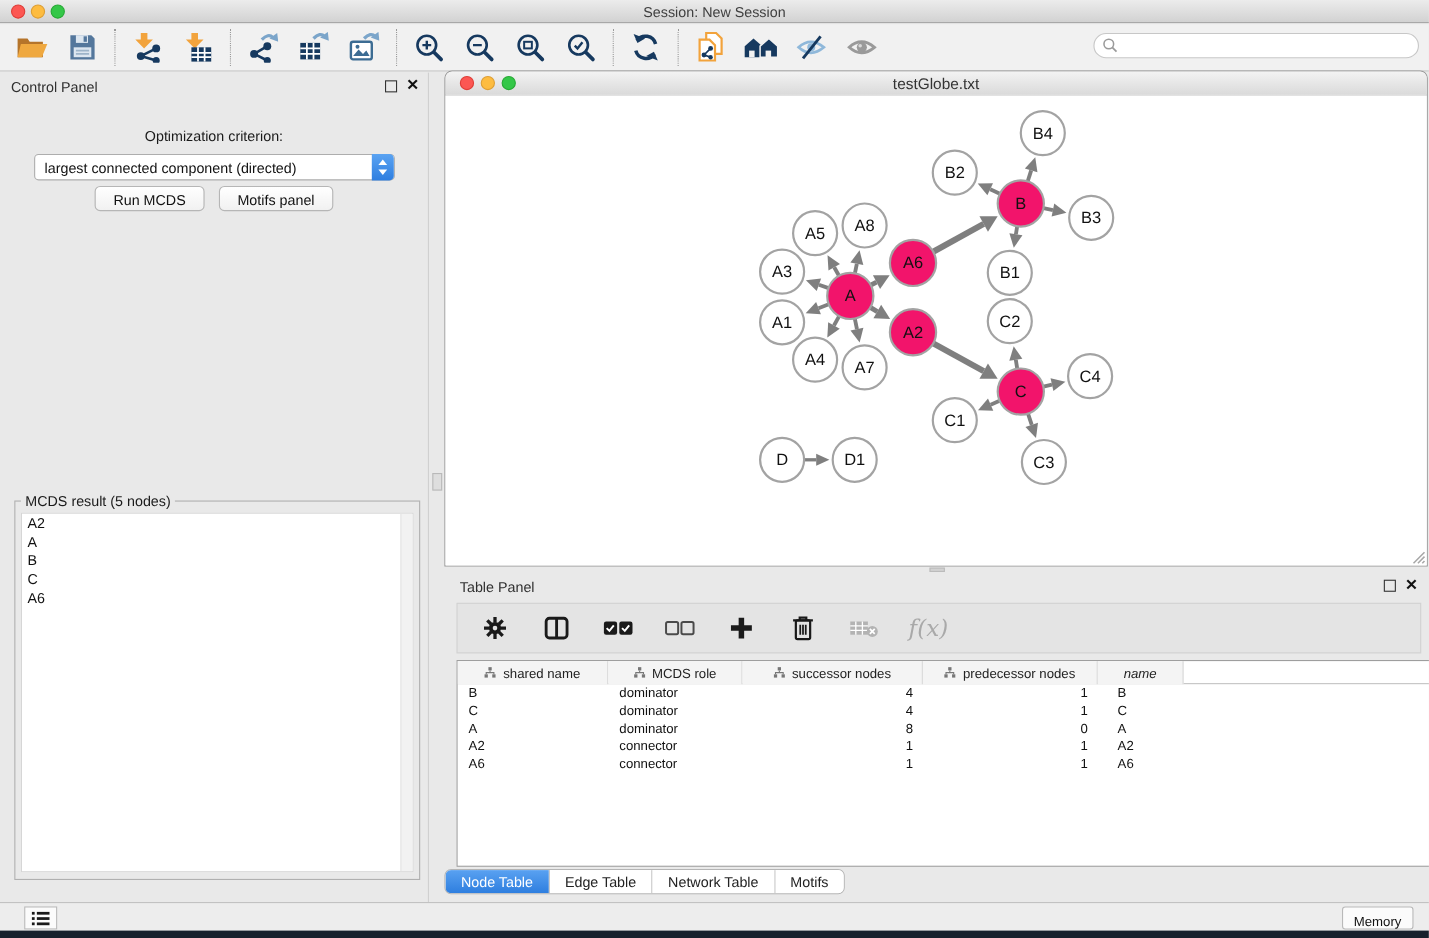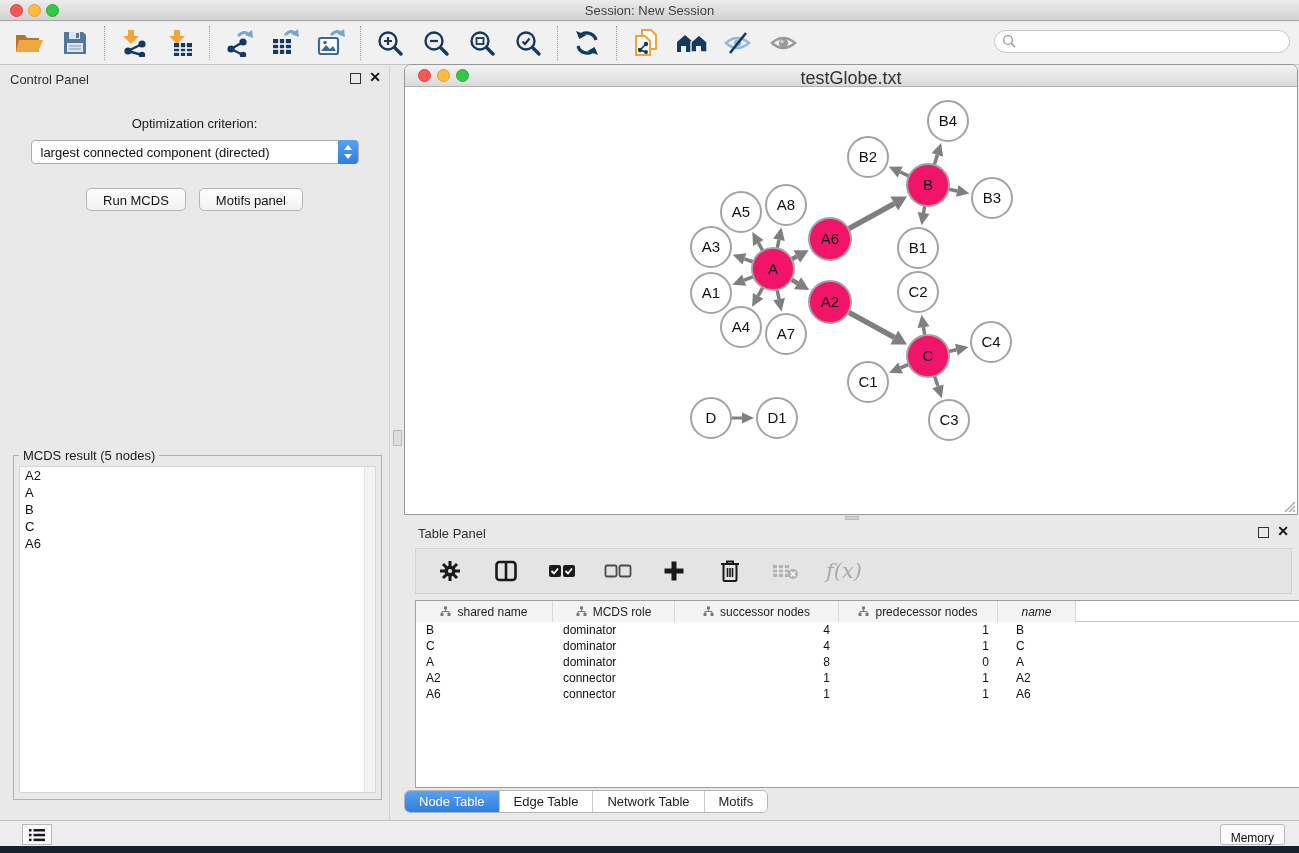--- a/index.html
+++ b/index.html
@@ -39,40 +39,40 @@
   .cp-opt-label { text-align:center; margin-top:24px; font-size:13px; color:#1a1a1a; }
   .cp-select { position:relative; margin:9px auto 0 auto; width:328px; height:24px; background:#fff;
     border:1px solid #adadad; border-radius:4px; font-size:13px; color:#111; }
   .cp-select .val { position:absolute; left:9px; top:4px; }
   .cp-stepper { position:absolute; right:0; top:-1px; width:20px; height:24px; border-radius:0 4px 4px 0;
     background:linear-gradient(#5aa3f2,#2e7ee0); }
   .cp-stepper:before { content:""; position:absolute; left:6px; top:5px;
     border-left:4px solid transparent; border-right:4px solid transparent; border-bottom:5px solid #fff; }
   .cp-stepper:after { content:""; position:absolute; left:6px; bottom:5px;
     border-left:4px solid transparent; border-right:4px solid transparent; border-top:5px solid #fff; }
-  .cp-buttons { display:flex; justify-content:center; gap:13px; margin-top:24px; }
+  .cp-buttons { display:flex; justify-content:center; gap:13px; margin-top:5px; }
   .btn { height:23px; padding:2px 16px 0 16px; background:linear-gradient(#ffffff,#f1f1f1);
     border:1px solid #b6b6b6; border-radius:5px; font-size:13px; color:#111; }
   .result-box { position:absolute; left:13px; top:389px; width:369px; bottom:20px;
     border:1px solid #b0b0b0; }
   .result-legend { position:absolute; top:-8px; left:5px; background:#e9e9e9; padding:0 4px; font-size:13px; color:#1a1a1a; }
   .result-list { position:absolute; left:5px; right:5px; top:10px; bottom:6px; background:#fff; border:1px solid #d6d6d6; overflow:hidden; }
   .result-scroll { position:absolute; right:0; top:0; bottom:0; width:11px; background:#f2f2f2; border-left:1px solid #e3e3e3; }
   .result-item { font-size:13px; color:#111; padding:1px 0 1px 5px; line-height:15px; }
 
   
   .vdiv-handle { position:absolute; left:393px; top:430px; width:9px; height:16px; background:#dedede; border:1px solid #b9b9b9; }
   .hdiv-handle { position:absolute; left:845px; top:516px; width:14px; height:4px; background:#d2d2d2; border:1px solid #bbb; }
 
   
   .net-window { position:absolute; left:404px; top:64px; width:894px; height:451px;
     background:#fff; border:1px solid #979797; border-radius:7px 7px 0 0; }
   .net-titlebar { position:relative; height:22px; background:linear-gradient(#f3f3f3,#dadada);
     border-bottom:1px solid #b2b2b2; border-radius:6px 6px 0 0; }
-  .net-titlebar .title { position:absolute; left:0; right:0; top:3px; text-align:center; font-size:18px; color:#333; }
+  .net-titlebar .title { position:absolute; left:0; right:0; top:3px; text-align:center; font-size:14px; color:#333; }
   .net-tl { position:absolute; top:4px; width:13px; height:13px; border-radius:50%; }
   .net-canvas { position:relative; width:892px; height:427px; background:#fff; overflow:hidden; }
   .resize-grip { position:absolute; right:1px; bottom:1px; }
 
   
   .table-panel { position:absolute; left:404px; top:520px; width:895px; height:300px; background:#e9e9e9; }
   .tp-header { position:relative; height:26px; padding:6px 0 0 14px; font-size:13px; color:#303030; }
   .tp-toolbar { position:absolute; left:11px; top:28px; width:877px; height:46px; background:#e4e4e4;
     border:1px solid #d2d2d2; display:flex; align-items:center; gap:24px; padding-left:18px; }
   .fx-label { font-size:21px; color:#a9a9a9; font-family:"DejaVu Serif", serif; font-style:italic; }

